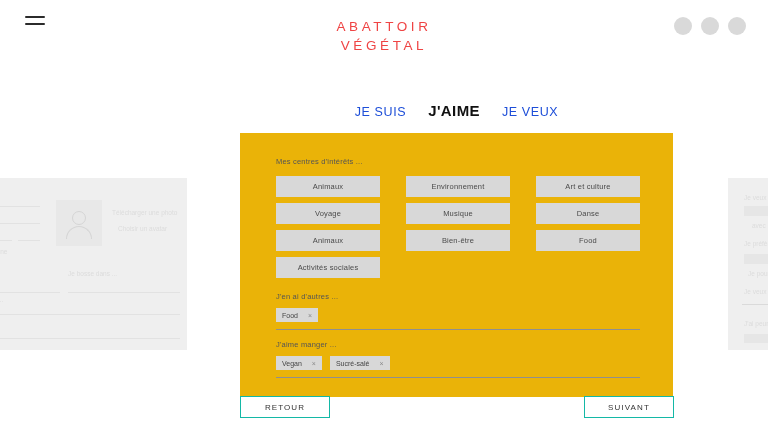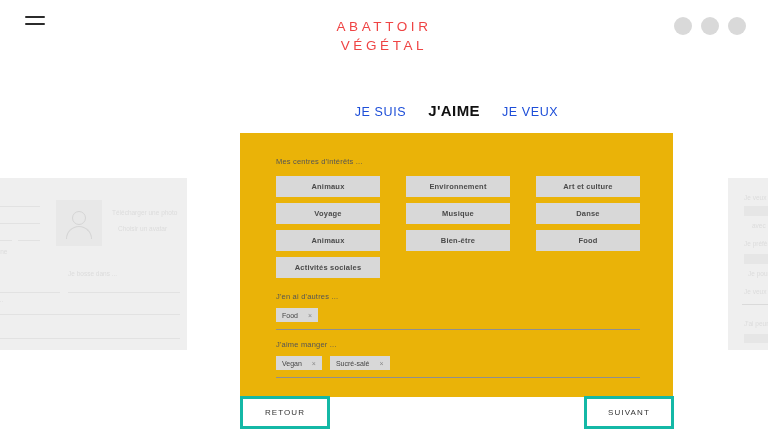--- a/index.html
+++ b/index.html
@@ -180,21 +180,20 @@
 
   .interest-grid {
     position: absolute;
     left: 36px;
     top: 43px;
     width: 292px;
     display: grid;
     grid-template-columns: repeat(3, 104px);
     grid-column-gap: 26px;
     grid-row-gap: 6px;
-    font-weight: bold;
   }
   .interest-btn {
     height: 21px;
     background: #d8d8d8;
     display: flex;
     align-items: center;
     justify-content: center;
     font-size: 7.5px;
     color: #4a4a4a;
     cursor: pointer;
@@ -233,22 +232,22 @@
   .chip-x {
     font-size: 7px;
     color: #8a8a8a;
     cursor: pointer;
     line-height: 1;
   }
 
   
   .nav-btn {
     position: absolute;
-    height: 33px;
-    border: 3px solid #14b8a6;
+    height: 22px;
+    border: 1px solid #14b8a6;
     background: #ffffff;
     display: flex;
     align-items: center;
     justify-content: center;
     font-size: 8px;
     letter-spacing: 1.1px;
     color: #333333;
     cursor: pointer;
     box-sizing: border-box;
   }

